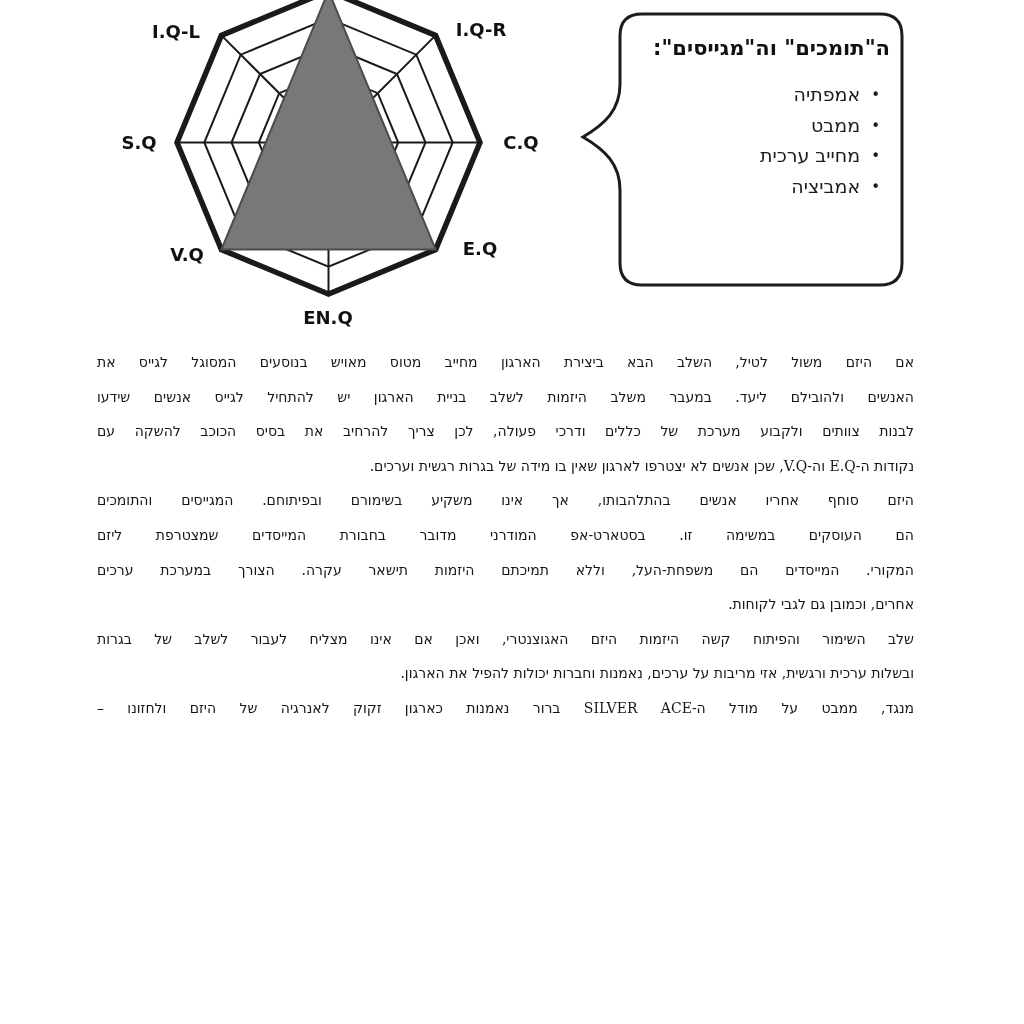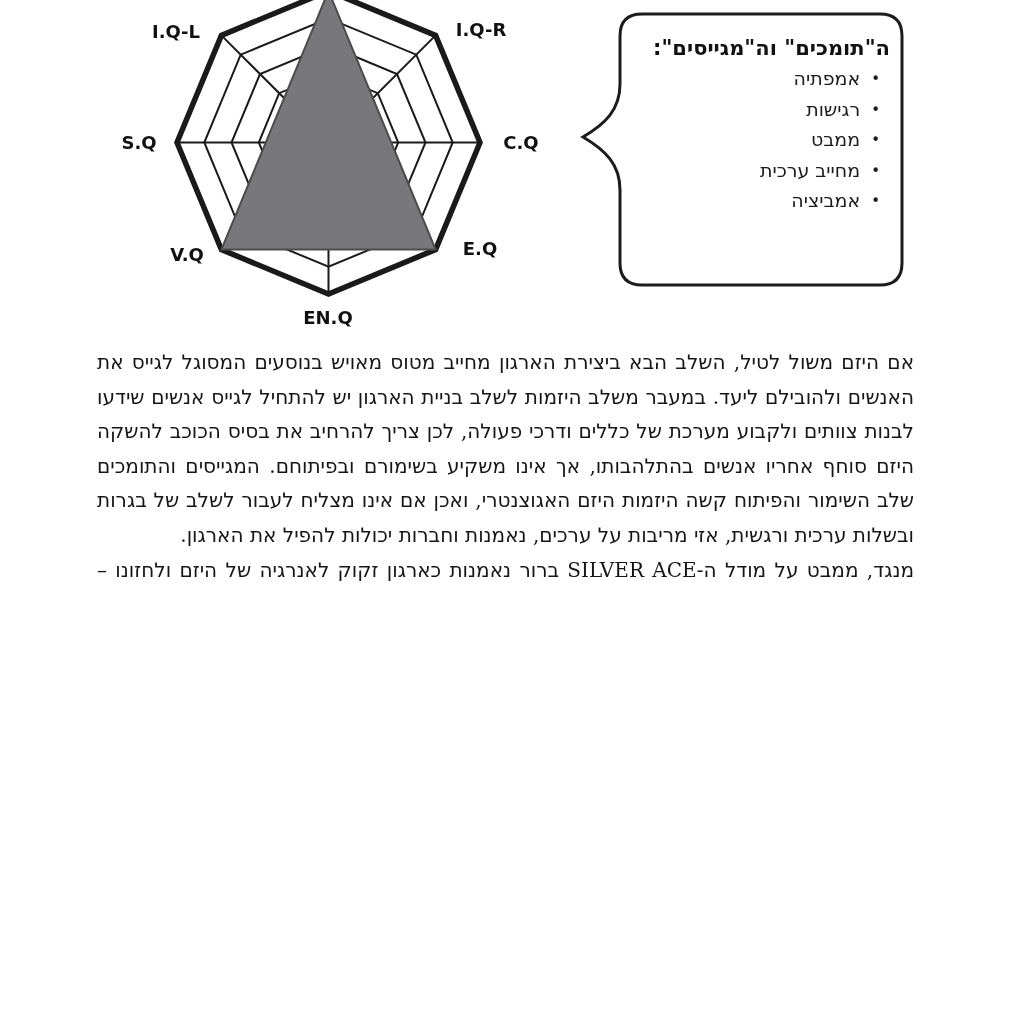--- a/index.html
+++ b/index.html
@@ -19,32 +19,32 @@
   
   .callout { position:absolute; left:560px; top:12px; width:350px; height:280px; }
   .callout svg { position:absolute; left:0; top:0; }
   .callout-title {
     position:absolute; top:24px; right:20px; width:300px;
     direction:rtl; text-align:right;
     font-size:21px; font-weight:bold; color:#111111;
     font-family:"DejaVu Sans", sans-serif;
   }
   .callout-list {
-    position:absolute; top:52px; right:30px; width:290px;
+    position:absolute; top:68px; right:30px; width:290px;
     direction:rtl; text-align:right;
     font-size:19px; line-height:29.5px; color:#1b1b1b;
   }
   .c-item .dot { display:inline-block; margin-left:11px; font-size:15px; vertical-align:1px; }
 
   
   .bodytext {
     position:absolute; left:97px; top:345px; width:817px;
     direction:rtl;
     font-family:"DejaVu Serif", "DejaVu Sans", serif;
-    font-size:20px; color:#161616;
+    font-size:14px; color:#161616;
   }
   .bt-line {
     height:34.6px; line-height:34.6px; overflow:hidden;
     text-align:justify; text-align-last:justify;
   }
   .bt-line.final { text-align:right; text-align-last:right; }
 
   
   .artifact {
     position:absolute; left:120px; top:1010px; width:800px; height:12px;
@@ -98,35 +98,38 @@
                L 60 24 Q 60 2 82 2
                L 320 2 Q 342 2 342 24
                L 342 251 Q 342 273 320 273
                L 82 273 Q 60 273 60 251
                L 60 178
                C 60 152 45 138 23 125 Z" fill="#ffffff" stroke="#1c1c1c" stroke-width="3"></path>
     </svg>
     <div class="callout-title">ה"תומכים" וה"מגייסים":</div>
     <div class="callout-list">
       <div class="c-item"><span class="dot">•</span><span>אמפתיה</span></div>
-      <div class="c-item"><span class="dot">•</span><span>רגישות</span></div>
       <div class="c-item"><span class="dot">•</span><span>ממבט</span></div>
       <div class="c-item"><span class="dot">•</span><span>מחייב ערכית</span></div>
       <div class="c-item"><span class="dot">•</span><span>אמביציה</span></div>
     </div>
   </div>
 
   <div class="bodytext">
     <div>
       <div class="bt-line">אם היזם משול לטיל, השלב הבא ביצירת הארגון מחייב מטוס מאויש בנוסעים המסוגל לגייס את</div>
       <div class="bt-line">האנשים ולהובילם ליעד. במעבר משלב היזמות לשלב בניית הארגון יש להתחיל לגייס אנשים שידעו</div>
       <div class="bt-line">לבנות צוותים ולקבוע מערכת של כללים ודרכי פעולה, לכן צריך להרחיב את בסיס הכוכב להשקה עם</div>
+      <div class="bt-line final">נקודות ה-E.Q וה-V.Q, שכן אנשים לא יצטרפו לארגון שאין בו מידה של בגרות רגשית וערכים.</div>
     </div>
     <div>
       <div class="bt-line">היזם סוחף אחריו אנשים בהתלהבותו, אך אינו משקיע בשימורם ובפיתוחם. המגייסים והתומכים</div>
+      <div class="bt-line">הם העוסקים במשימה זו. בסטארט-אפ המודרני מדובר בחבורת המייסדים שמצטרפת ליזם</div>
+      <div class="bt-line">המקורי. המייסדים הם משפחת-העל, וללא תמיכתם היזמות תישאר עקרה. הצורך במערכת ערכים</div>
+      <div class="bt-line final">אחרים, וכמובן גם לגבי לקוחות.</div>
     </div>
     <div>
       <div class="bt-line">שלב השימור והפיתוח קשה היזמות היזם האגוצנטרי, ואכן אם אינו מצליח לעבור לשלב של בגרות</div>
       <div class="bt-line final">ובשלות ערכית ורגשית, אזי מריבות על ערכים, נאמנות וחברות יכולות להפיל את הארגון.</div>
     </div>
     <div>
       <div class="bt-line">מנגד, ממבט על מודל ה-SILVER ACE ברור נאמנות כארגון זקוק לאנרגיה של היזם ולחזונו –</div>
     </div>
   </div>
 

